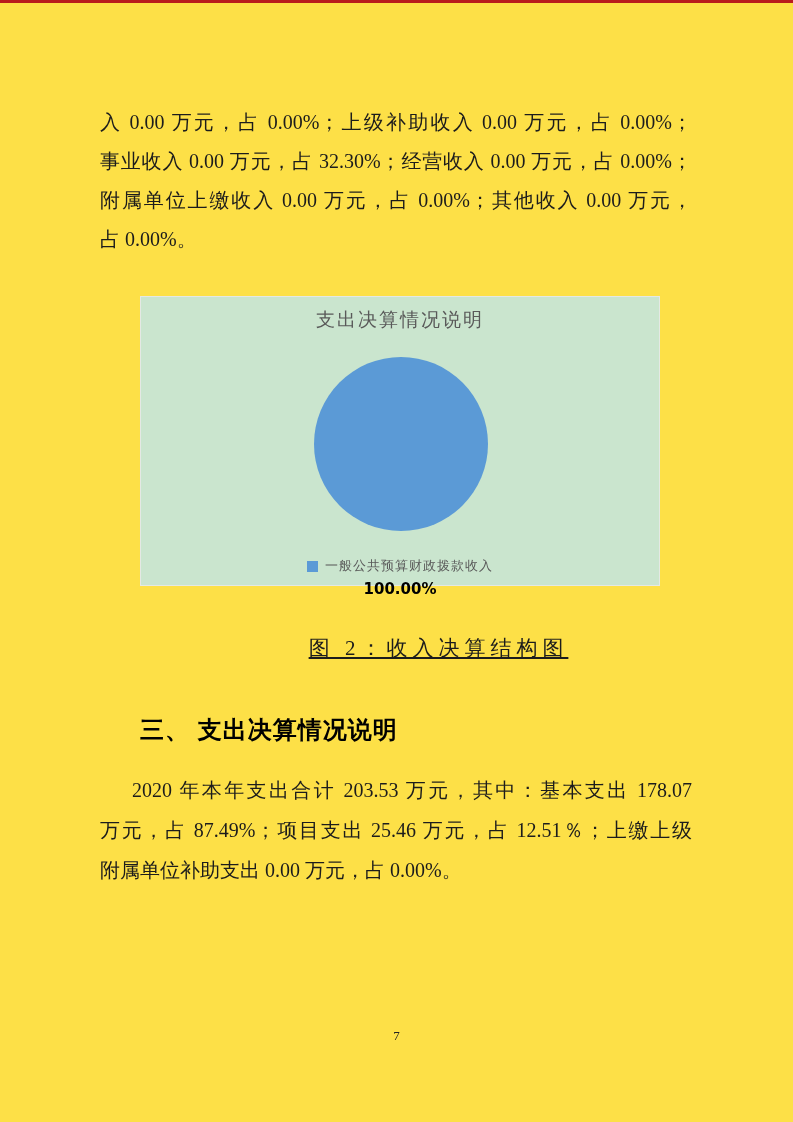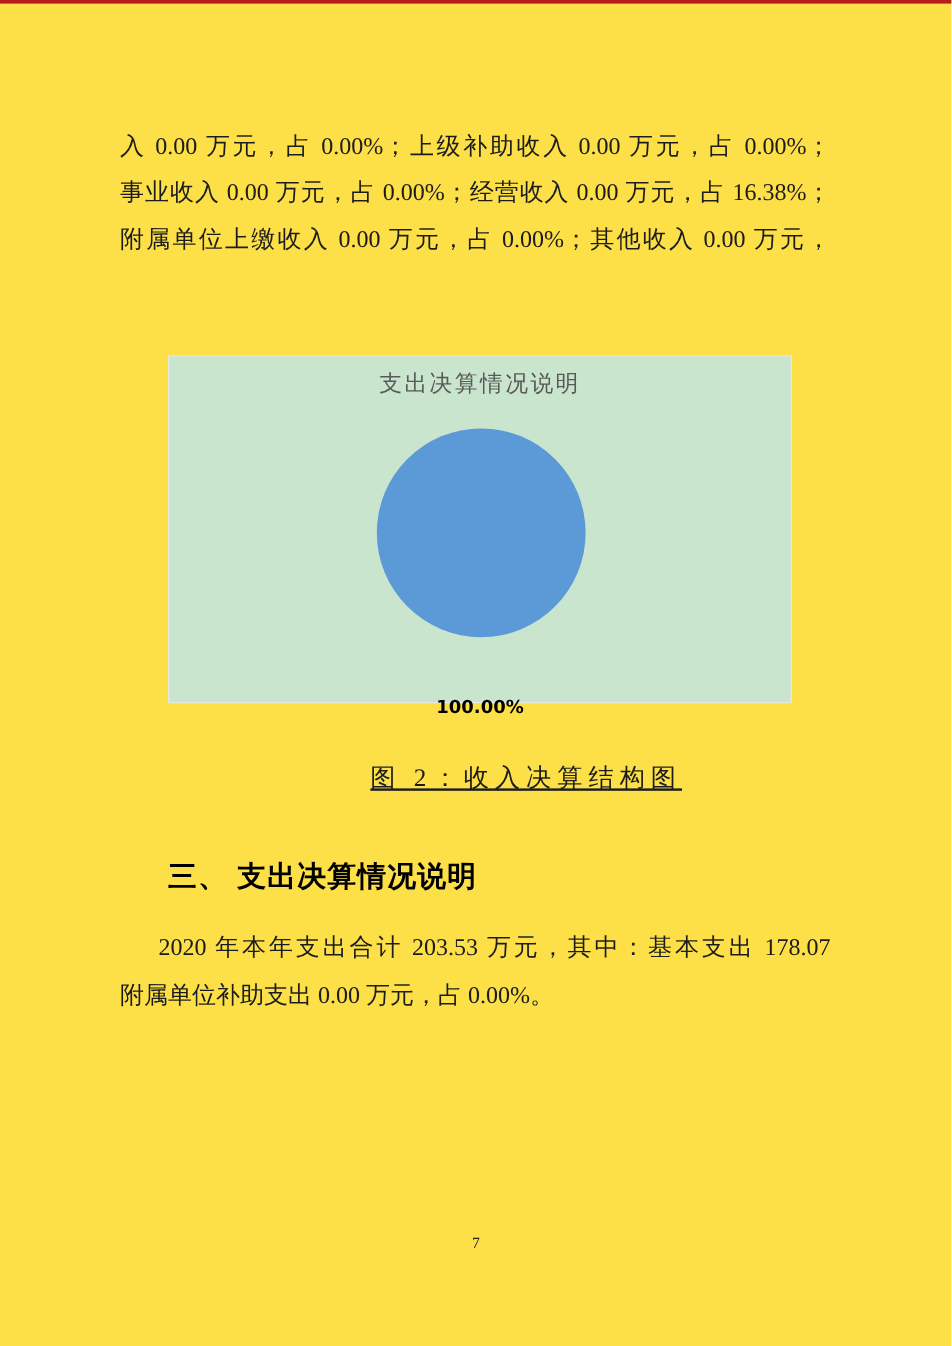--- a/index.html
+++ b/index.html
@@ -140,36 +140,42 @@
     color: #222222;
   }
 </style>
 </head>
 <body>
 
 <div class="page">
 
   <div class="para p1" style="top:100px">
     <div class="pline just">入 0.00 万元，占 0.00%；上级补助收入 0.00 万元，占 0.00%；</div>
-    <div class="pline just">事业收入 0.00 万元，占 0.00%；经营收入 0.00 万元，占 16.38%；</div>
+    <div class="pline just">事业收入 0.00 万元，占 32.30%；经营收入 0.00 万元，占 0.00%；</div>
     <div class="pline just">附属单位上缴收入 0.00 万元，占 0.00%；其他收入 0.00 万元，</div>
+    <div class="pline">占 0.00%。</div>
   </div>
 
   <div class="chart-box" id="chart-box" style="background: rgb(202, 229, 206);">
     <div class="chart-title" id="chart-title" style="color: rgb(89, 89, 89);">支出决算情况说明</div>
     <div class="pie" id="pie-circle" style="background: rgb(91, 154, 214);"></div>
     <div class="pie-value-label">100.00%</div>
+    <div class="legend-row">
+      <span class="legend-swatch" id="legend-swatch" style="background: rgb(91, 154, 214);"></span>
+      <span class="legend-text" id="legend-text" style="color: rgb(89, 89, 89);">一般公共预算财政拨款收入</span>
+    </div>
   </div>
 
   <div class="figure-caption">
     <span class="shift">图 2：收入决算结构图</span>
   </div>
 
   <div class="section-heading">三、 支出决算情况说明</div>
 
   <div class="para p2" style="top:767px">
     <div class="pline just indent">2020 年本年支出合计 203.53 万元，其中：基本支出 178.07</div>
+    <div class="pline just">万元，占 87.49%；项目支出 25.46 万元，占 12.51％；上缴上级</div>
     <div class="pline">附属单位补助支出 0.00 万元，占 0.00%。</div>
   </div>
 
   <div class="page-number">7</div>
 
 </div>
 
 </body></html>

